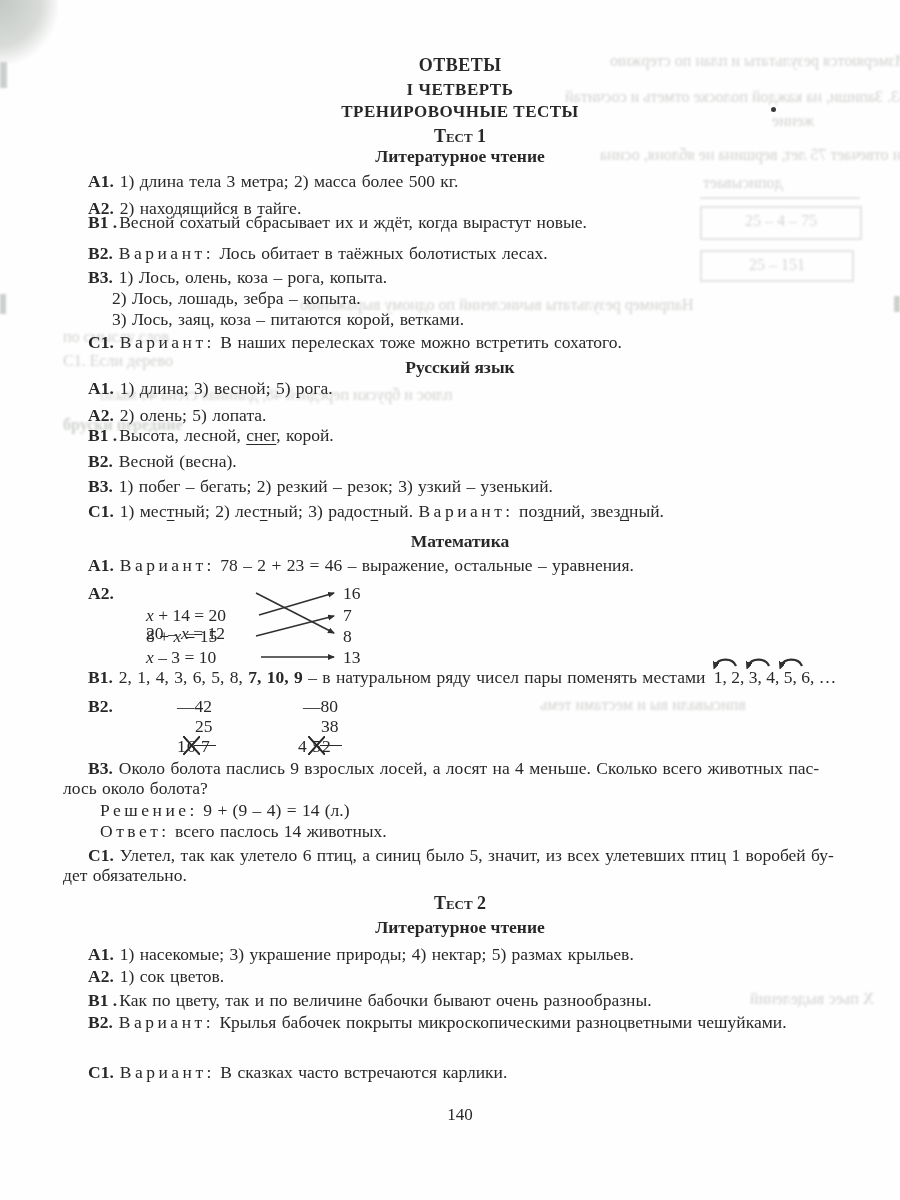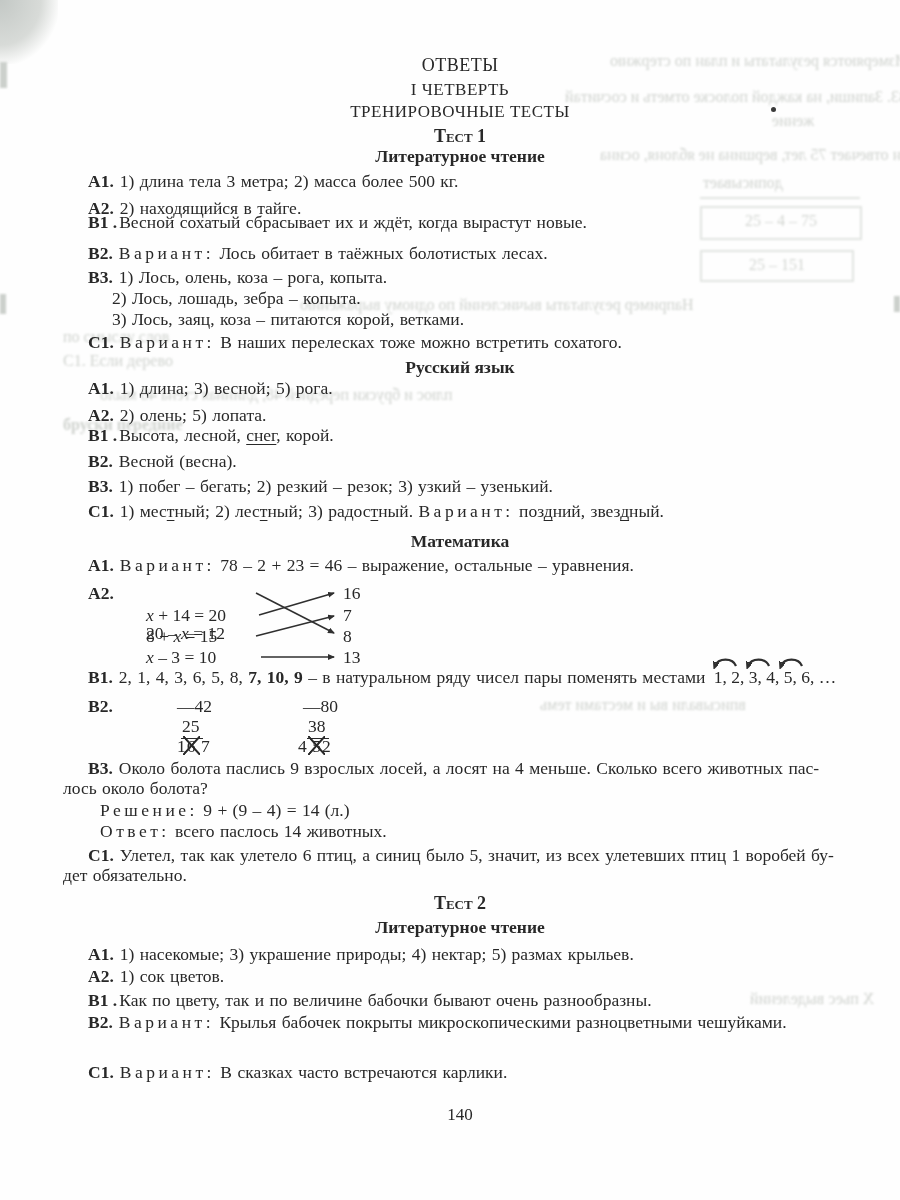--- a/index.html
+++ b/index.html
@@ -31,38 +31,38 @@
   .sub{left:112px;}
   .ind{left:100px;}
   .ctr{left:20px;width:880px;text-align:center;}
   .lab{font-weight:bold;margin-right:6px;}
   .b{font-weight:bold;}
   .i{font-style:italic;}
   .u{text-decoration:underline;text-underline-offset:3px;text-decoration-thickness:1px;}
   .ls{letter-spacing:3.5px;}
   .bold{font-weight:bold;}
   .smallcaps{font-variant:small-caps;font-weight:bold;}
-  .hdr{font-size:18px;font-weight:normal;letter-spacing:.5px;}
+  .hdr{font-size:18px;font-weight:bold;letter-spacing:.5px;}
   
   .xx{position:relative;padding:0 1px;}
   .xx::before{content:"";position:absolute;left:-3px;right:-3px;top:0;bottom:1px;
     background:
       linear-gradient(to top right,transparent 45%,#2a2a2a 48%,#2a2a2a 53%,transparent 56%),
       linear-gradient(to bottom right,transparent 45%,#2a2a2a 48%,#2a2a2a 53%,transparent 56%);}
   
   .match{position:absolute;left:146px;top:583px;width:300px;height:92px;font-size:17.5px;}
   .eq-row{position:absolute;left:0;white-space:nowrap;}
   .ans{position:absolute;left:197px;white-space:nowrap;}
   .match-arrows{position:absolute;left:108px;top:0;overflow:visible;}
   .match-arrows line{stroke:#2f2f2f;stroke-width:1.5;}
   
   .sub-col{position:absolute;top:696px;font-size:17.5px;}
   .sc1{left:177px;} .sc2{left:303px;}
   .sub-row{position:absolute;left:0;white-space:nowrap;}
-  .sub-mid{top:20px;margin-left:4px;border-bottom:1.4px solid #2a2a2a;padding:0 3px 1px 1px;}
+  .sub-mid{top:20px;margin-left:17px;border-bottom:1.4px solid #2a2a2a;padding:0 3px 8px 1px;}
   .sub-top{top:0;}
   .sub-res{top:40px;}
   .sc2 .sub-res{margin-left:-5px;}
   
   .swap-tail{position:relative;margin-left:4px;}
   .arcs{position:absolute;left:-4px;top:-14px;overflow:visible;}
   .arcs path{stroke:#2f2f2f;stroke-width:2.2;fill:none;}
   .pagenum{position:absolute;left:20px;top:1105px;width:880px;text-align:center;font-size:17px;}
 </style>
 </head>

